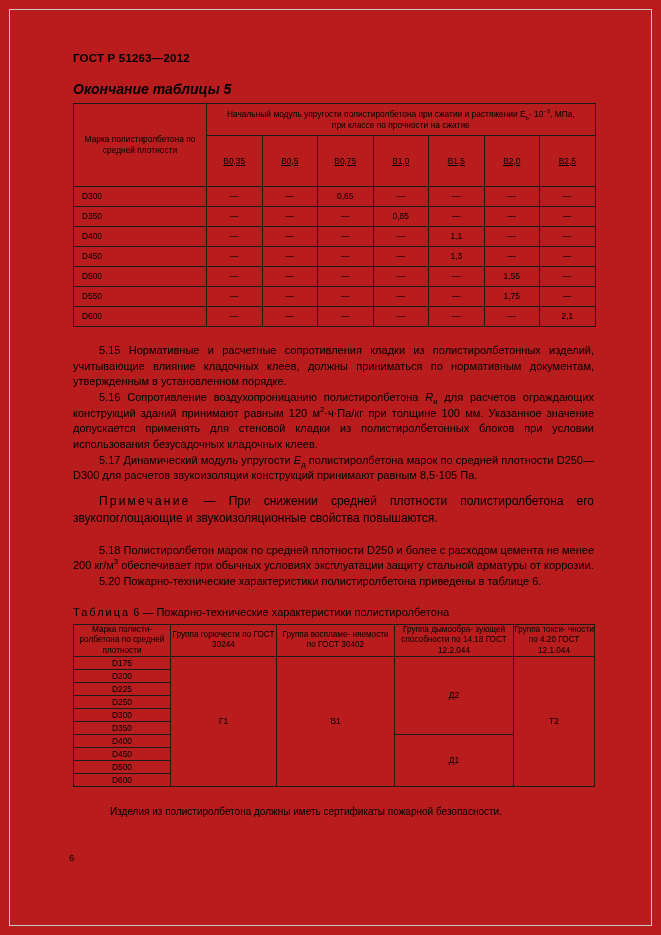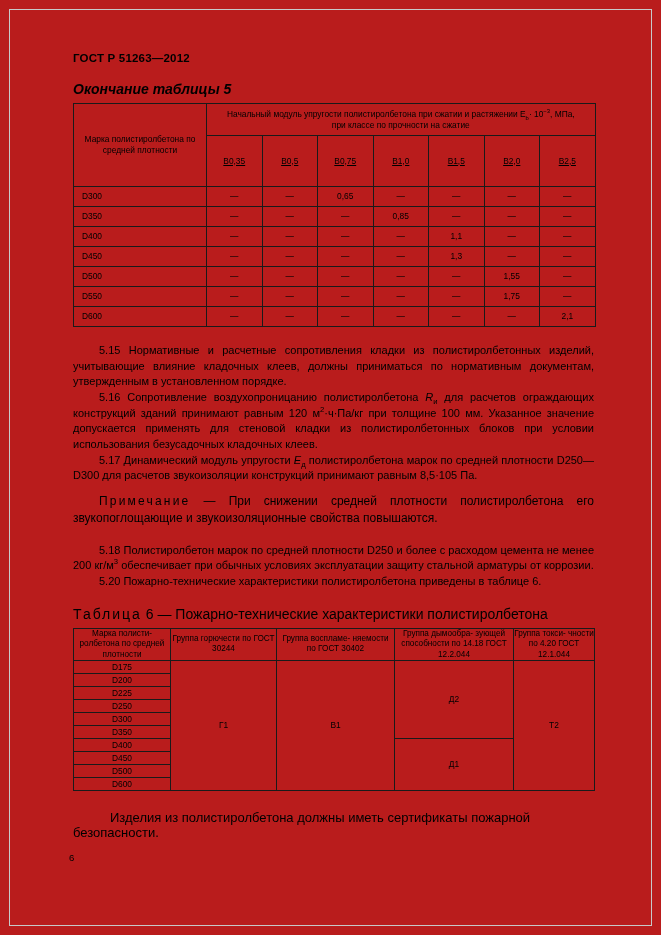--- a/index.html
+++ b/index.html
@@ -118,27 +118,27 @@
     text-align: justify;
     text-indent: 26px;
   }
   .spaced {
     letter-spacing: 2.2px;
   }
   sup, sub { font-size: 70%; line-height: 0; }
 
   .caption-t6 {
     margin-top: 16px;
-    font-size: 14px;
+    font-size: 11px;
   }
   .caption-t6 .spaced { letter-spacing: 2px; }
 
   .closing {
     margin-top: 19px;
-    font-size: 13px;
+    font-size: 10px;
     text-indent: 37px;
   }
   .folio {
     position: absolute;
     left: 69px;
     top: 852px;
     font-size: 9.6px;
   }
 </style>
 </head>

